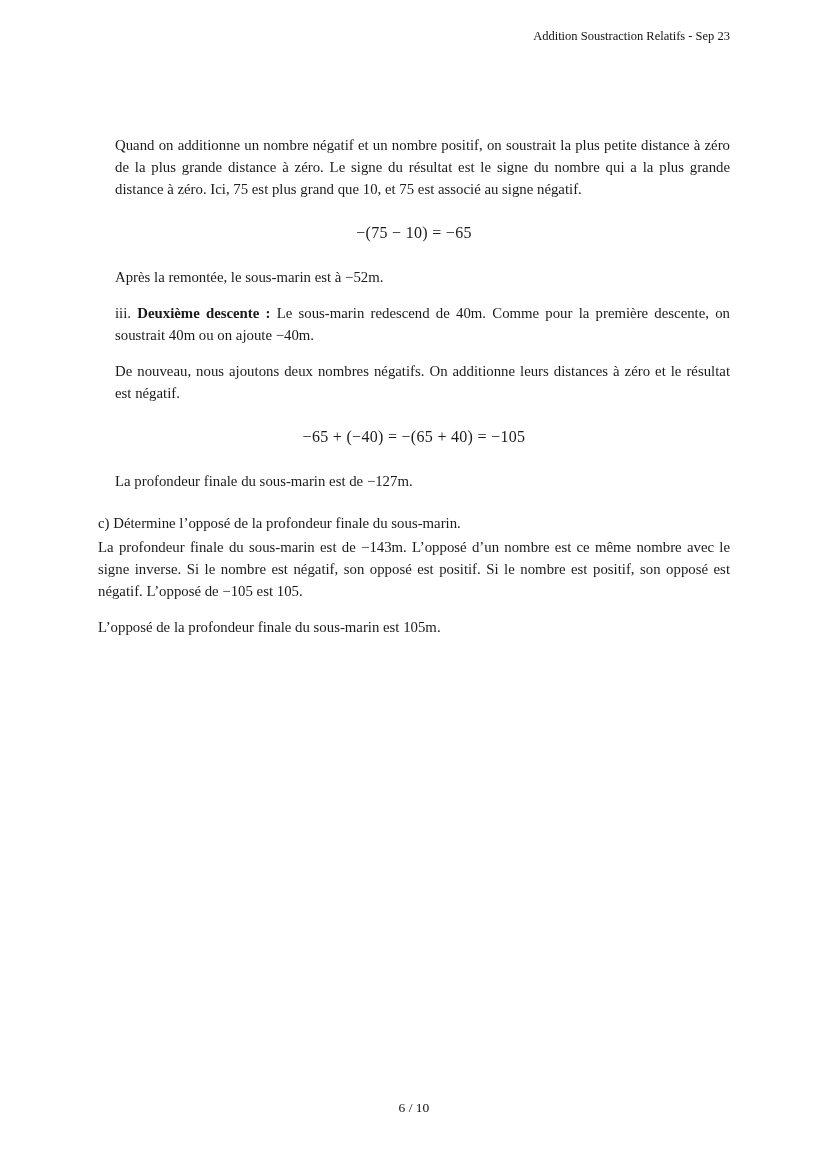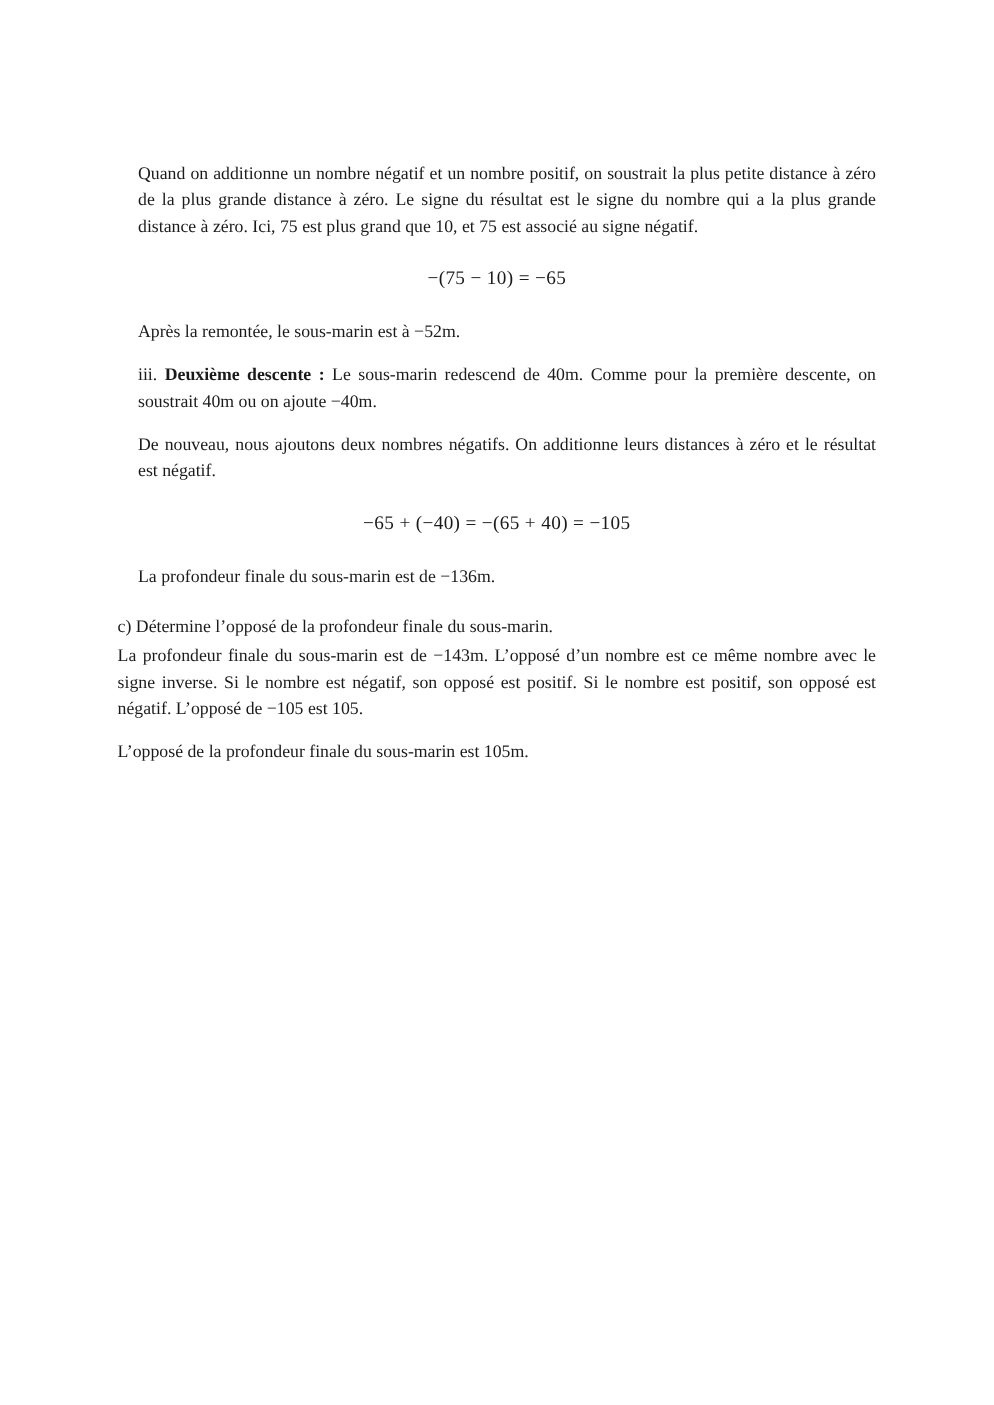--- a/index.html
+++ b/index.html
@@ -66,40 +66,42 @@
     text-align: center;
     font-size: 13.5px;
     color: #111111;
   }
 </style>
 </head>
 <body>
 
 <div class="page">
 
+  <div class="header">Addition Soustraction Relatifs - Sep 23</div>
 
   <div class="content">
 
     <p class="indent justify">Quand on additionne un nombre négatif et un nombre positif, on soustrait la plus petite distance à zéro de la plus grande distance à zéro. Le signe du résultat est le signe du nombre qui a la plus grande distance à zéro. Ici, 75 est plus grand que 10, et 75 est associé au signe négatif.</p>
 
     <div class="equation">−(75 − 10) = −65</div>
 
     <p class="indent">Après la remontée, le sous-marin est à −52m.</p>
 
     <p class="indent justify"><span>iii. </span><strong>Deuxième descente :</strong><span> Le sous-marin redescend de 40m. Comme pour la première descente, on soustrait 40m ou on ajoute −40m.</span></p>
 
 
     <p class="indent justify">De nouveau, nous ajoutons deux nombres négatifs. On additionne leurs distances à zéro et le résultat est négatif.</p>
 
     <div class="equation">−65 + (−40) = −(65 + 40) = −105</div>
 
-    <p class="indent">La profondeur finale du sous-marin est de −136m.</p>
+    <p class="indent">La profondeur finale du sous-marin est de −127m.</p>
 
     <p class="heading-c">c) Détermine l’opposé de la profondeur finale du sous-marin.</p>
 
     <p class="justify tight">La profondeur finale du sous-marin est de −143m. L’opposé d’un nombre est ce même nombre avec le signe inverse. Si le nombre est négatif, son opposé est positif. Si le nombre est positif, son opposé est négatif. L’opposé de −105 est 105.</p>
 
     <p>L’opposé de la profondeur finale du sous-marin est 105m.</p>
 
   </div>
 
+  <div class="footer">6 / 10</div>
 
 </div>
 
 </body></html>

